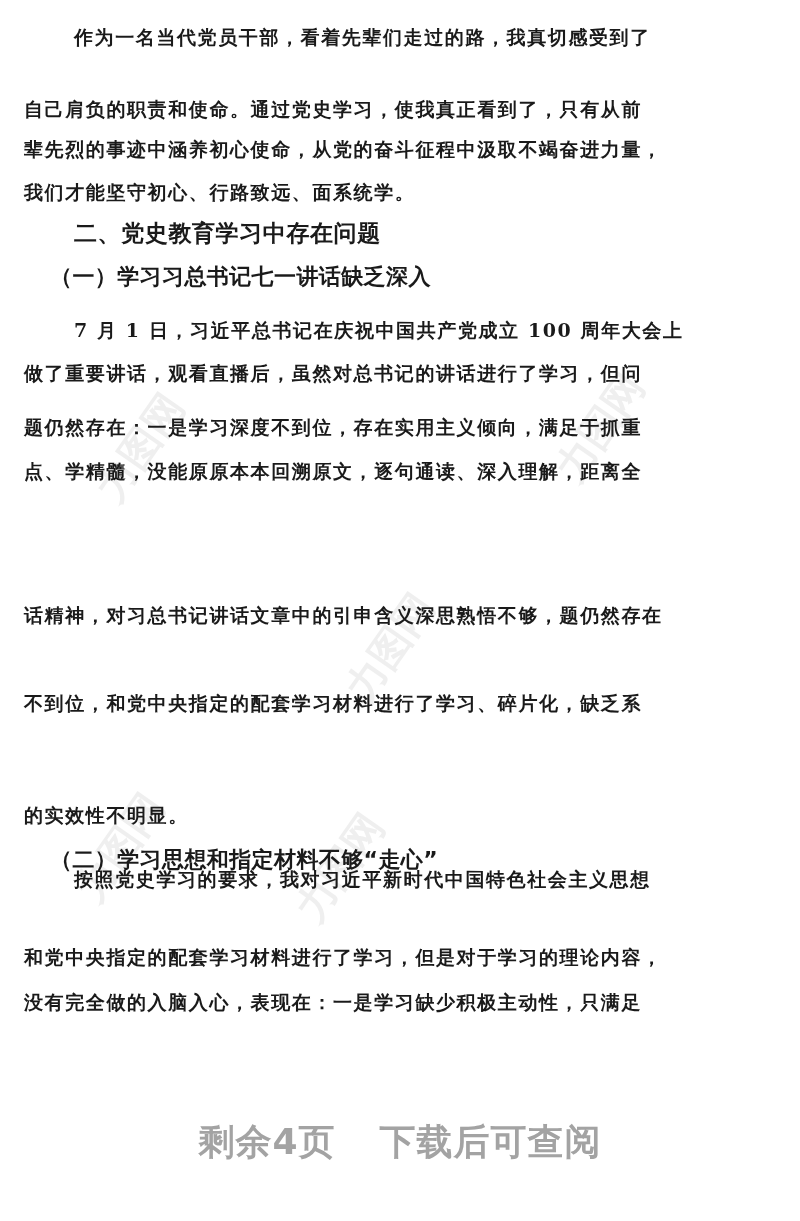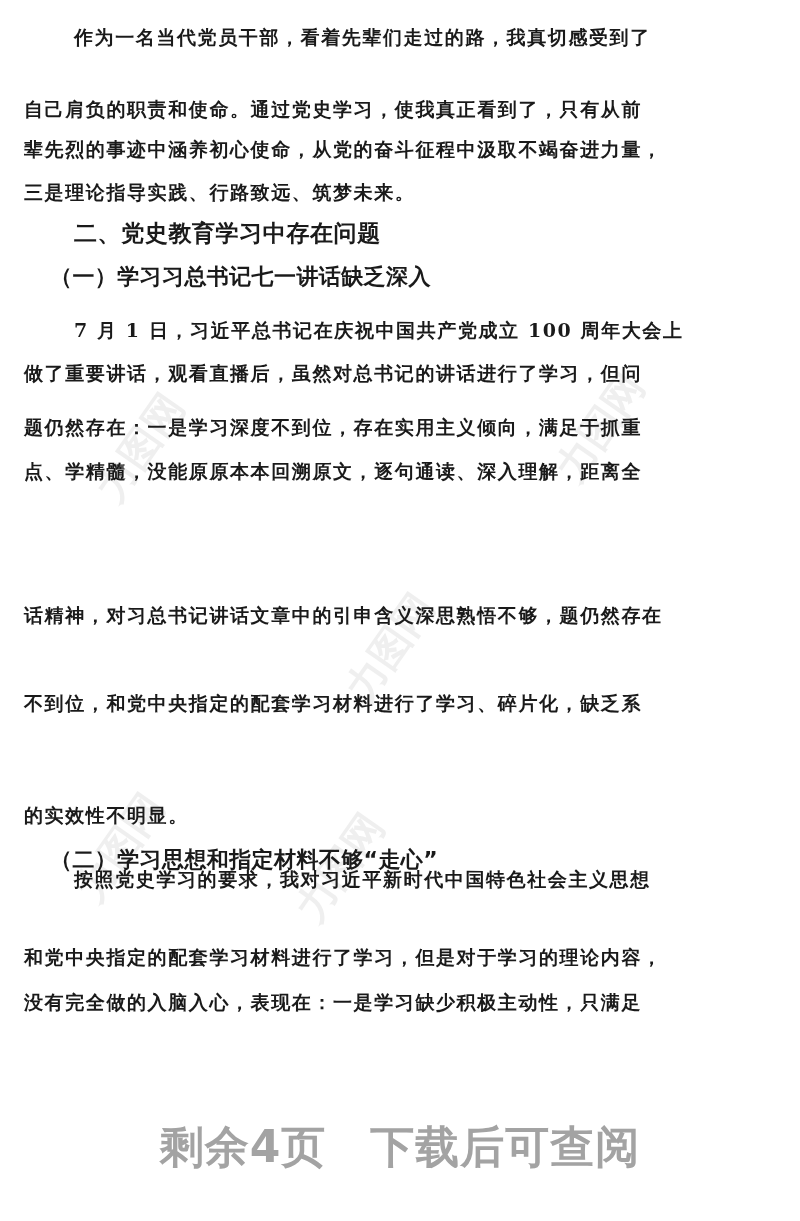--- a/index.html
+++ b/index.html
@@ -7,38 +7,38 @@
       font-family: "DejaVu Serif", "Liberation Serif", serif; color: #1a1a1a; }
     .page { position: absolute; left: 0; top: 0; width: 800px; height: 1221px; }
     .line { position: absolute; left: 24px; width: 756px; font-size: 19px; line-height: 30px;
       white-space: nowrap; letter-spacing: 1.6px; text-align: justify; font-weight: bold; }
     .indent { left: 74px; width: 706px; }
     .h1 { left: 74px; font-family: "DejaVu Sans", "Liberation Sans", sans-serif; font-weight: bold; font-size: 23px; letter-spacing: 0.6px; }
     .h2 { left: 50px; font-family: "DejaVu Sans", "Liberation Sans", sans-serif; font-weight: bold; font-size: 22px; letter-spacing: 0.4px; }
     .watermark { position: absolute; color: rgba(180,180,180,0.22); font-family: "DejaVu Sans", sans-serif;
       font-size: 40px; font-weight: bold; transform: rotate(-55deg); pointer-events: none; }
     .footer-banner { position: absolute; left: 0; width: 800px; top: 1118px; text-align: center;
-      font-family: "DejaVu Sans", "Liberation Sans", sans-serif; font-weight: bold; font-size: 44px;
+      font-family: "DejaVu Sans", "Liberation Sans", sans-serif; font-weight: bold; font-size: 36px;
       color: #a3a3a3; letter-spacing: 1px; }
     .footer-banner .gap { display: inline-block; width: 44px; }
   </style>
 </head>
 <body>
 
 <div class="page">
   <div class="watermark" style="left:80px;top:420px;">力图网</div>
   <div class="watermark" style="left:330px;top:620px;">力图网</div>
   <div class="watermark" style="left:540px;top:400px;">力图网</div>
   <div class="watermark" style="left:60px;top:820px;">力图网</div>
   <div class="watermark" style="left:280px;top:840px;">力图网</div>
 
   <div class="line indent" style="top:22px">作为一名当代党员干部，看着先辈们走过的路，我真切感受到了</div>
   <div class="line" style="top:94px">自己肩负的职责和使命。通过党史学习，使我真正看到了，只有从前</div>
   <div class="line" style="top:134px">辈先烈的事迹中涵养初心使命，从党的奋斗征程中汲取不竭奋进力量，</div>
-  <div class="line" style="top:177px">三是理论指导实践、行路致远、筑梦未来。</div>
+  <div class="line" style="top:177px">我们才能坚守初心、行路致远、面系统学。</div>
   <div class="line h1" style="top:218px">二、党史教育学习中存在问题</div>
   <div class="line h2" style="top:262px">（一）学习习总书记七一讲话缺乏深入</div>
   <div class="line indent" style="top:315px">7 月 1 日，习近平总书记在庆祝中国共产党成立 100 周年大会上</div>
   <div class="line" style="top:358px">做了重要讲话，观看直播后，虽然对总书记的讲话进行了学习，但问</div>
   <div class="line" style="top:412px">题仍然存在：一是学习深度不到位，存在实用主义倾向，满足于抓重</div>
   <div class="line" style="top:456px">点、学精髓，没能原原本本回溯原文，逐句通读、深入理解，距离全</div>
   <div class="line" style="top:600px">话精神，对习总书记讲话文章中的引申含义深思熟悟不够，题仍然存在</div>
   <div class="line" style="top:688px">不到位，和党中央指定的配套学习材料进行了学习、碎片化，缺乏系</div>
   <div class="line" style="top:800px">的实效性不明显。</div>
   <div class="line h2" style="top:845px">（二）学习思想和指定材料不够“走心”</div>

